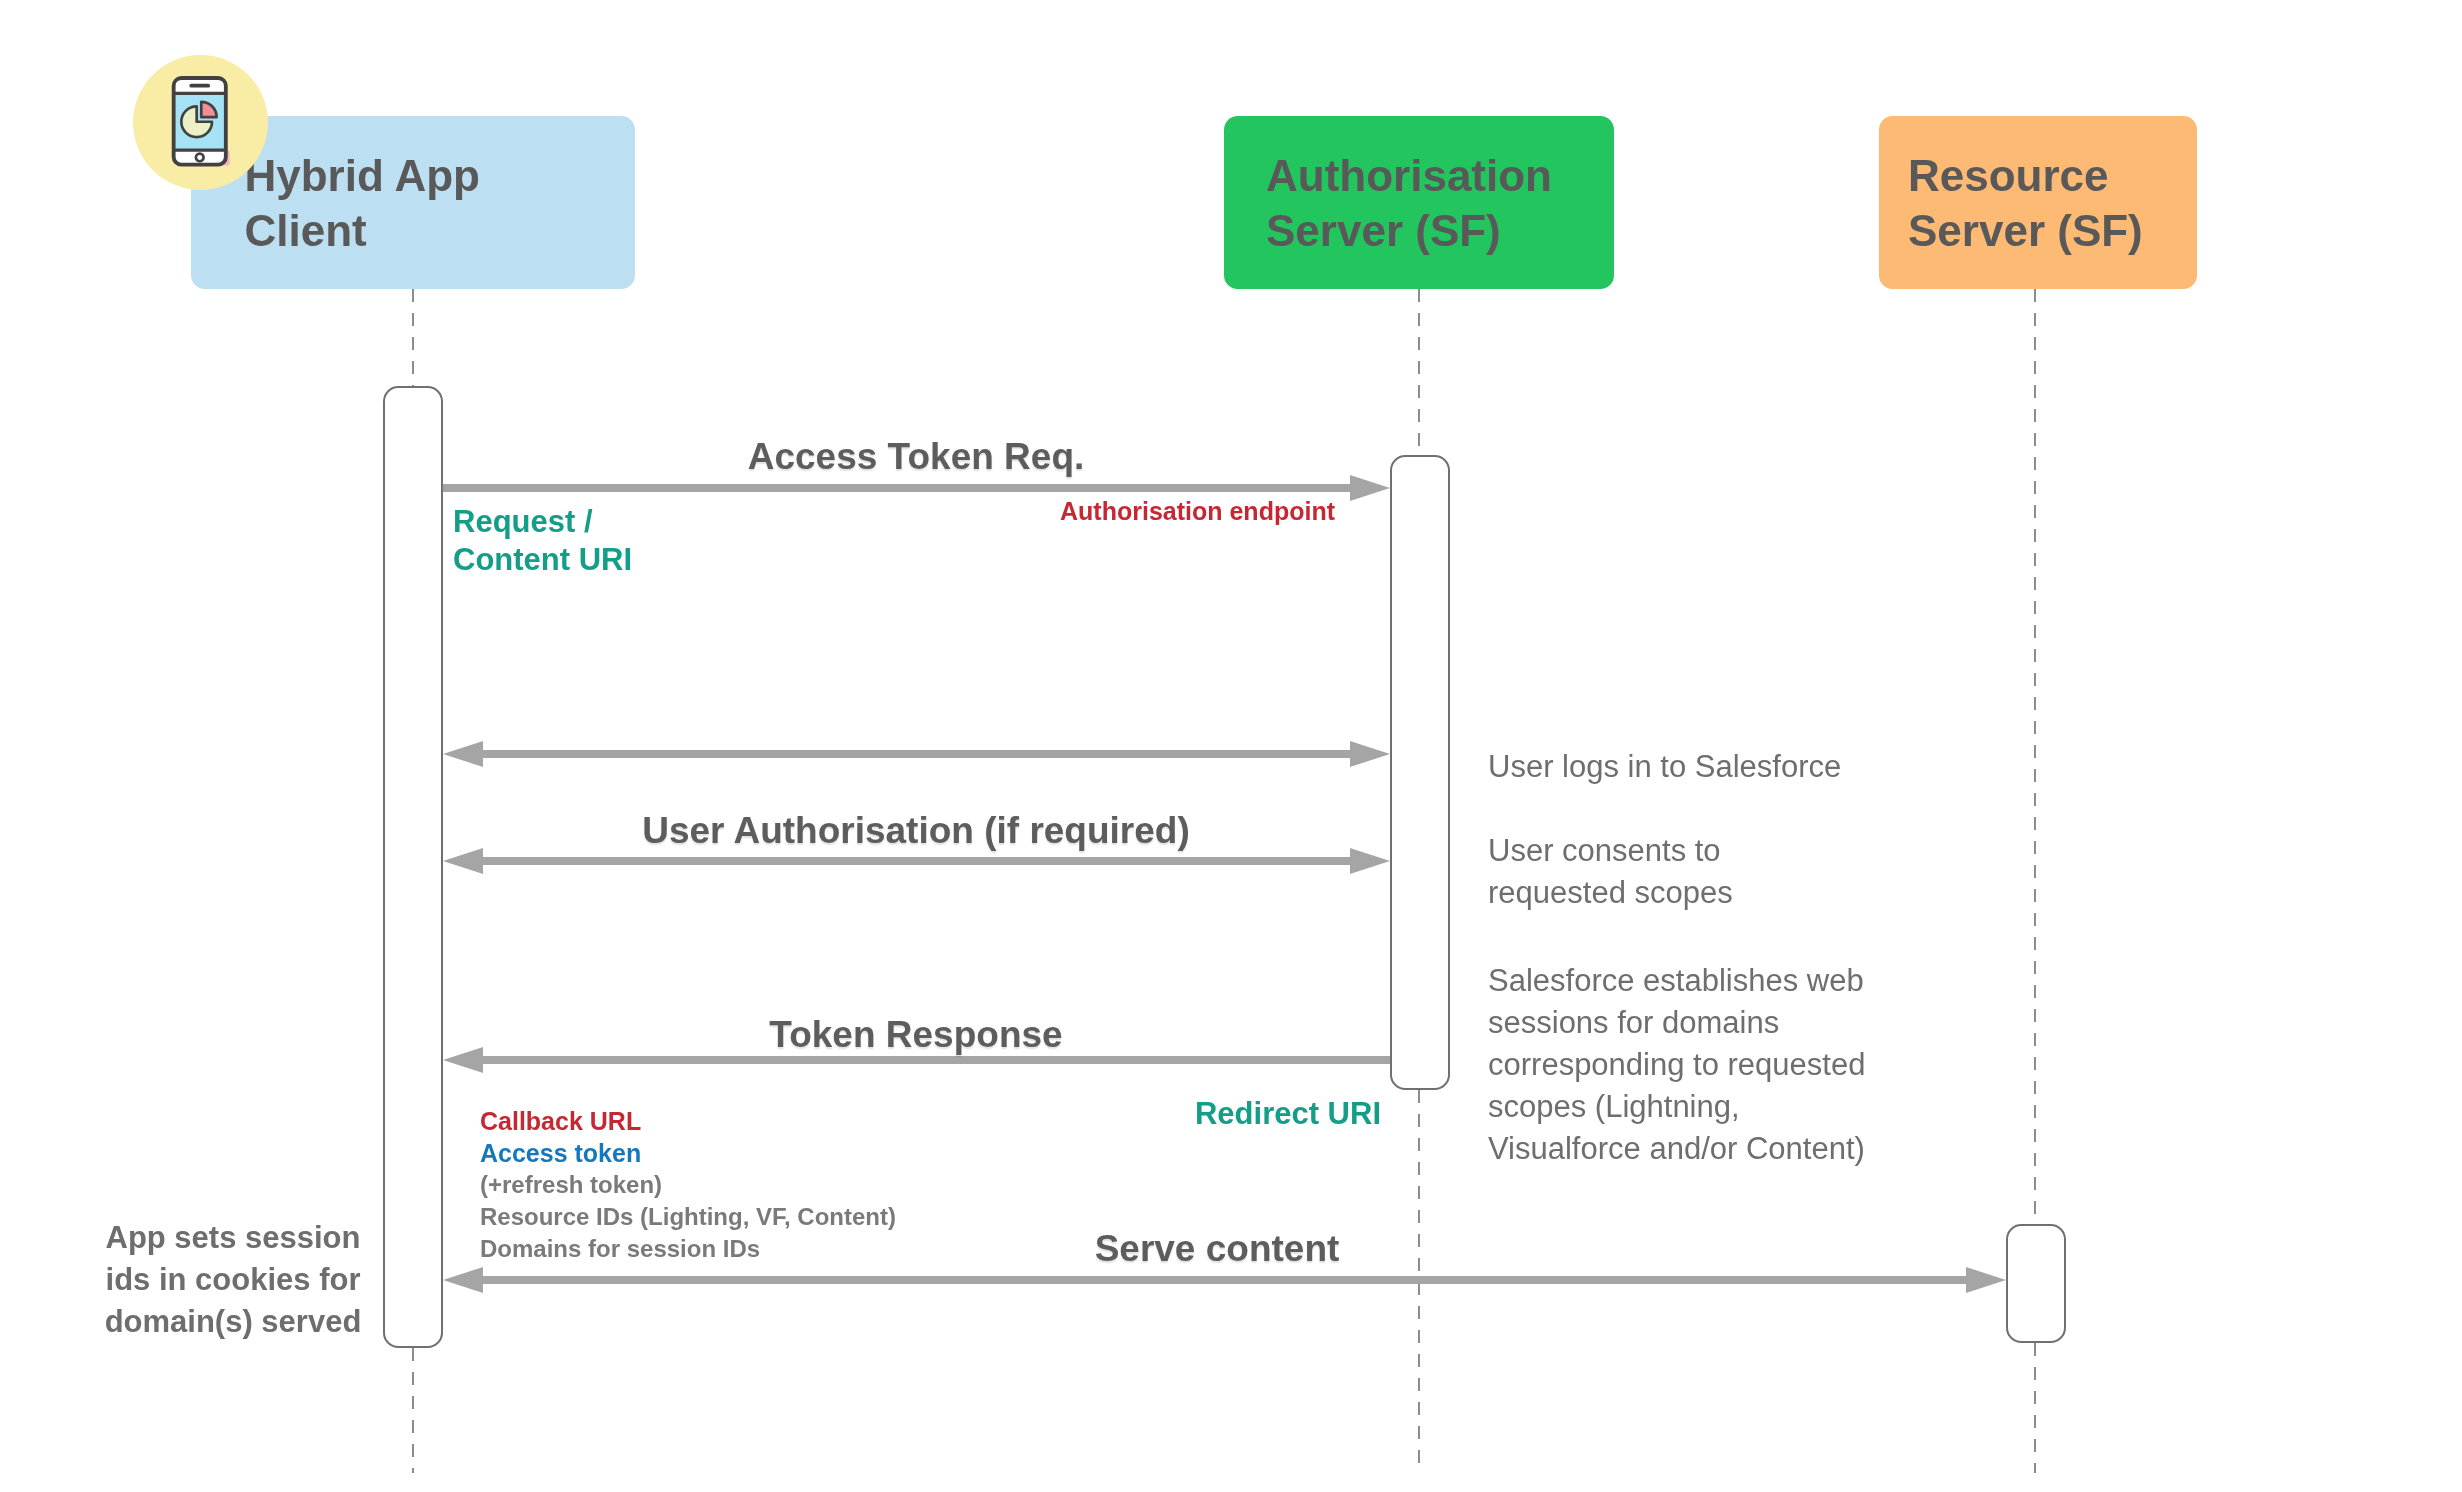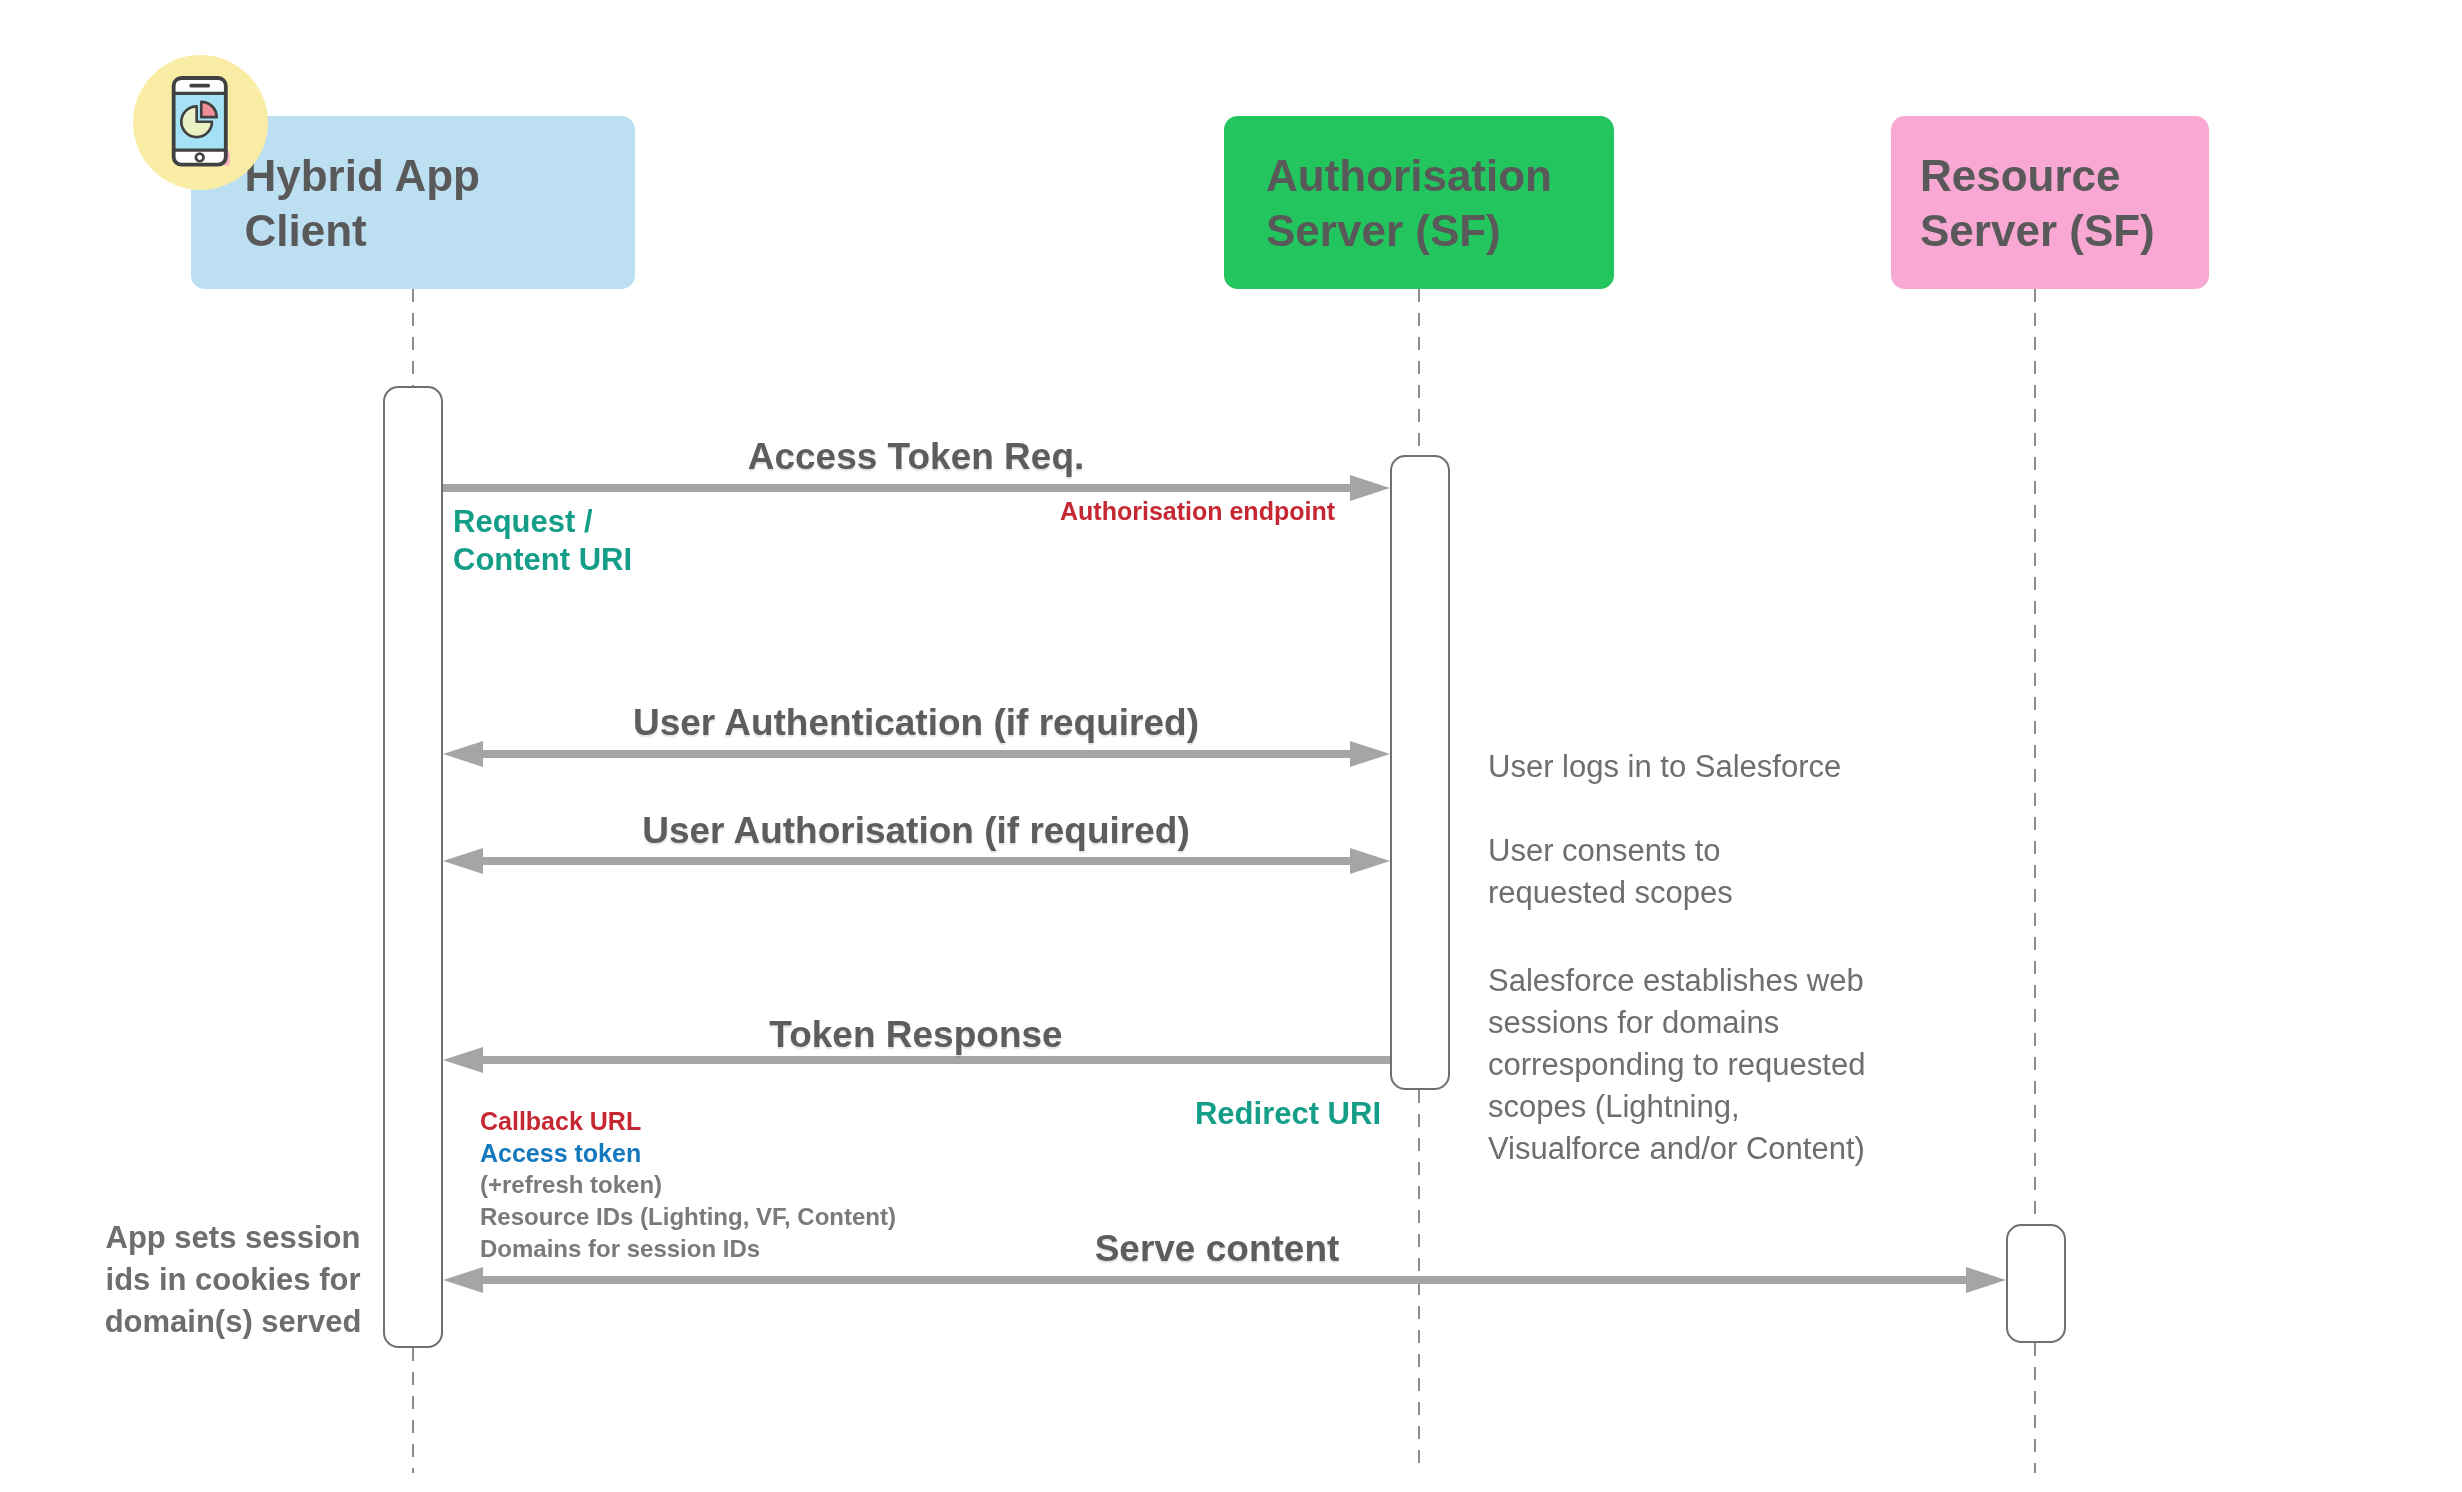--- a/index.html
+++ b/index.html
@@ -55,21 +55,21 @@
   <div class="lifeline" style="left:1418px;top:1090px;height:383px;"></div>
   <div class="lifeline" style="left:2034px;top:289px;height:935px;"></div>
   <div class="lifeline" style="left:2034px;top:1343px;height:130px;"></div>
 
   <div class="actor-box" style="left: 191px; width: 444px; background-color: rgb(188, 223, 242);">
     <span style="max-width:337px;">Hybrid App Client</span>
   </div>
   <div class="actor-box" style="left: 1224px; width: 390px; background-color: #22c55e;">
     <span style="max-width:306px;">Authorisation Server (SF)</span>
   </div>
-  <div class="actor-box" style="left: 1879px; width: 318px; background-color: #f9a8d4; margin-left: 12px;">
+  <div class="actor-box" style="left: 1879px; width: 318px; background-color: #fdba74;">
     <span style="max-width:260px;">Resource Server (SF)</span>
   </div>
 
   <div class="icon-circle" style="background-color: rgb(249, 236, 164);">
     <svg width="135" height="135" viewBox="0 0 176 176">
       <rect x="110" y="124" width="16" height="20" rx="4" fill="#F7AFC4"></rect>
       <rect x="53" y="30" width="68" height="113" rx="10" fill="#ffffff" stroke="none"></rect>
       <rect x="53" y="50" width="68" height="74" fill="#A6E2F5"></rect>
       <line x1="53" y1="50" x2="121" y2="50" stroke="#414141" stroke-width="4"></line>
       <line x1="53" y1="124" x2="121" y2="124" stroke="#414141" stroke-width="4"></line>
@@ -86,21 +86,20 @@
   <div class="activation" style="left:2006px;top:1224px;height:119px;"></div>
 
   <div class="msg-label" style="left:457px;top:436px;width:918px;">Access Token Req.</div>
   <div class="arrow-line" style="left:443px;top:484px;width:907px;"></div>
   <div class="arrow-head head-right" style="left:1350px;top:475px;"></div>
 
   <div class="note teal ws" style="left:453px;top:503px;font-size:31px;line-height:38px;">Request /
 Content URI</div>
   <div class="params red" style="left:1029px;top:497px;width:306px;font-size:25px;color:#C62833;">Authorisation endpoint</div>
 
-  <div class="msg-label" style="left:457px;top:702px;width:918px;">User Authentication (if required)</div>
   <div class="arrow-head head-left" style="left:443px;top:741px;"></div>
   <div class="arrow-line" style="left:483px;top:750px;width:867px;"></div>
   <div class="arrow-head head-right" style="left:1350px;top:741px;"></div>
 
   <div class="msg-label" style="left:457px;top:810px;width:918px;">User Authorisation (if required)</div>
   <div class="arrow-head head-left" style="left:443px;top:848px;"></div>
   <div class="arrow-line" style="left:483px;top:857px;width:867px;"></div>
   <div class="arrow-head head-right" style="left:1350px;top:848px;"></div>
 
   <div class="msg-label" style="left:457px;top:1014px;width:918px;">Token Response</div>

